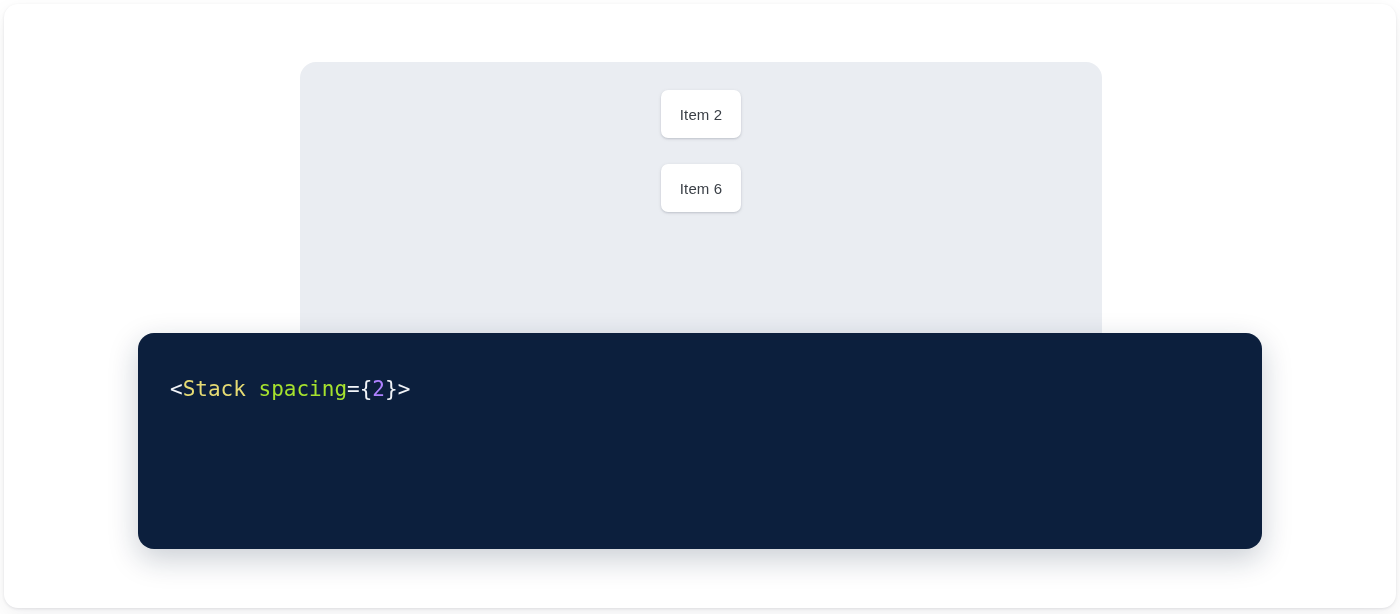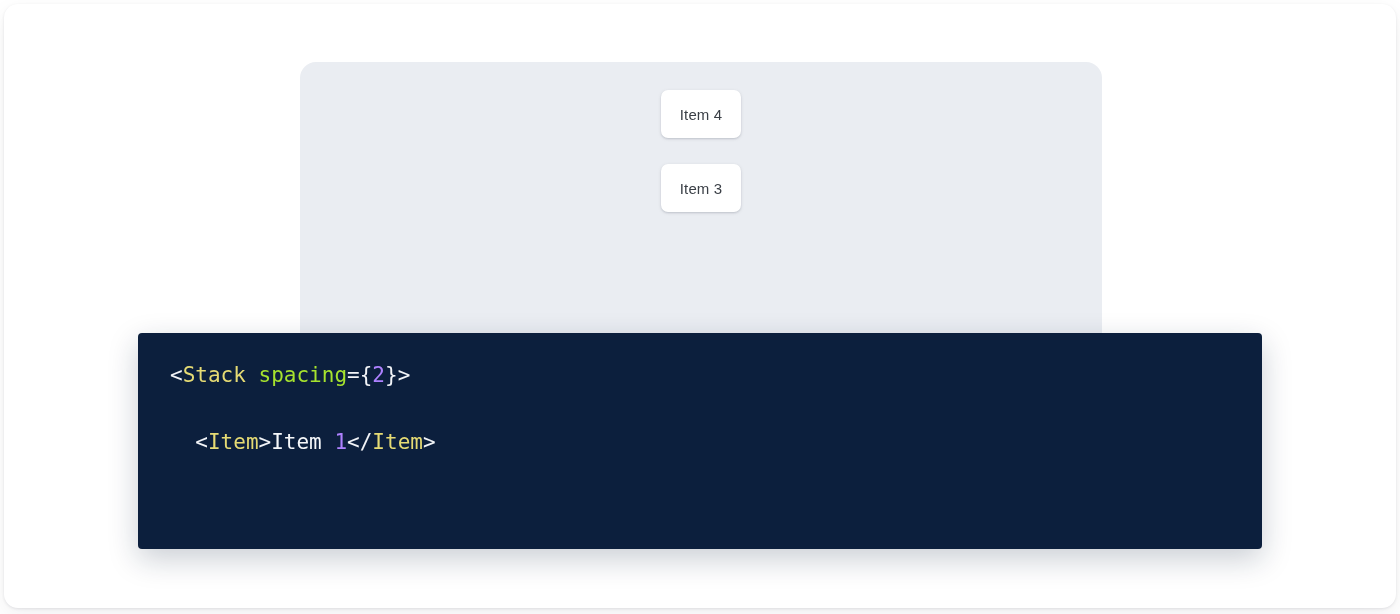--- a/index.html
+++ b/index.html
@@ -71,22 +71,22 @@
   }
 
   
   .code-panel {
     position: absolute;
     left: 138px;
     top: 333px;
     width: 1124px;
     height: 216px;
     background: #0c1f3d;
-    border-radius: 4px;
-    padding: 26px 32px;
+    border-radius: 16px;
+    padding: 40px 32px;
     box-shadow: 0 10px 30px rgba(12, 31, 61, 0.22);
     overflow: hidden;
   }
 
   .code-block {
     font-family: "DejaVu Sans Mono", "Liberation Mono", monospace;
     font-size: 21px;
     line-height: 33.6px;
     white-space: pre;
     color: #ffffff;
@@ -102,25 +102,24 @@
 </style>
 </head>
 <body>
 
 <div id="stage">
 
   <div class="outer-card"></div>
 
   <div class="preview-surface">
     <div class="stack-column">
-      <div class="stack-item">Item 4</div>
-      <div class="stack-item">Item 3</div>
+      <div class="stack-item">Item 2</div>
+      <div class="stack-item">Item 6</div>
     </div>
   </div>
 
   <div class="code-panel">
     <pre class="code-block"><code id="code-root"><span class="code-line"><span class="tok-punct">&lt;</span><span class="tok-tag">Stack</span><span class="tok-punct"> </span><span class="tok-attr">spacing</span><span class="tok-punct">={</span><span class="tok-num">2</span><span class="tok-punct">}&gt;</span></span>
-<span class="code-line">  <span class="tok-punct">&lt;</span><span class="tok-tag">Item</span><span class="tok-punct">&gt;</span><span class="tok-text">Item </span><span class="tok-num">1</span><span class="tok-punct">&lt;/</span><span class="tok-tag">Item</span><span class="tok-punct">&gt;</span></span>
 
 </code></pre>
   </div>
 
 </div>
 
 </body></html>

